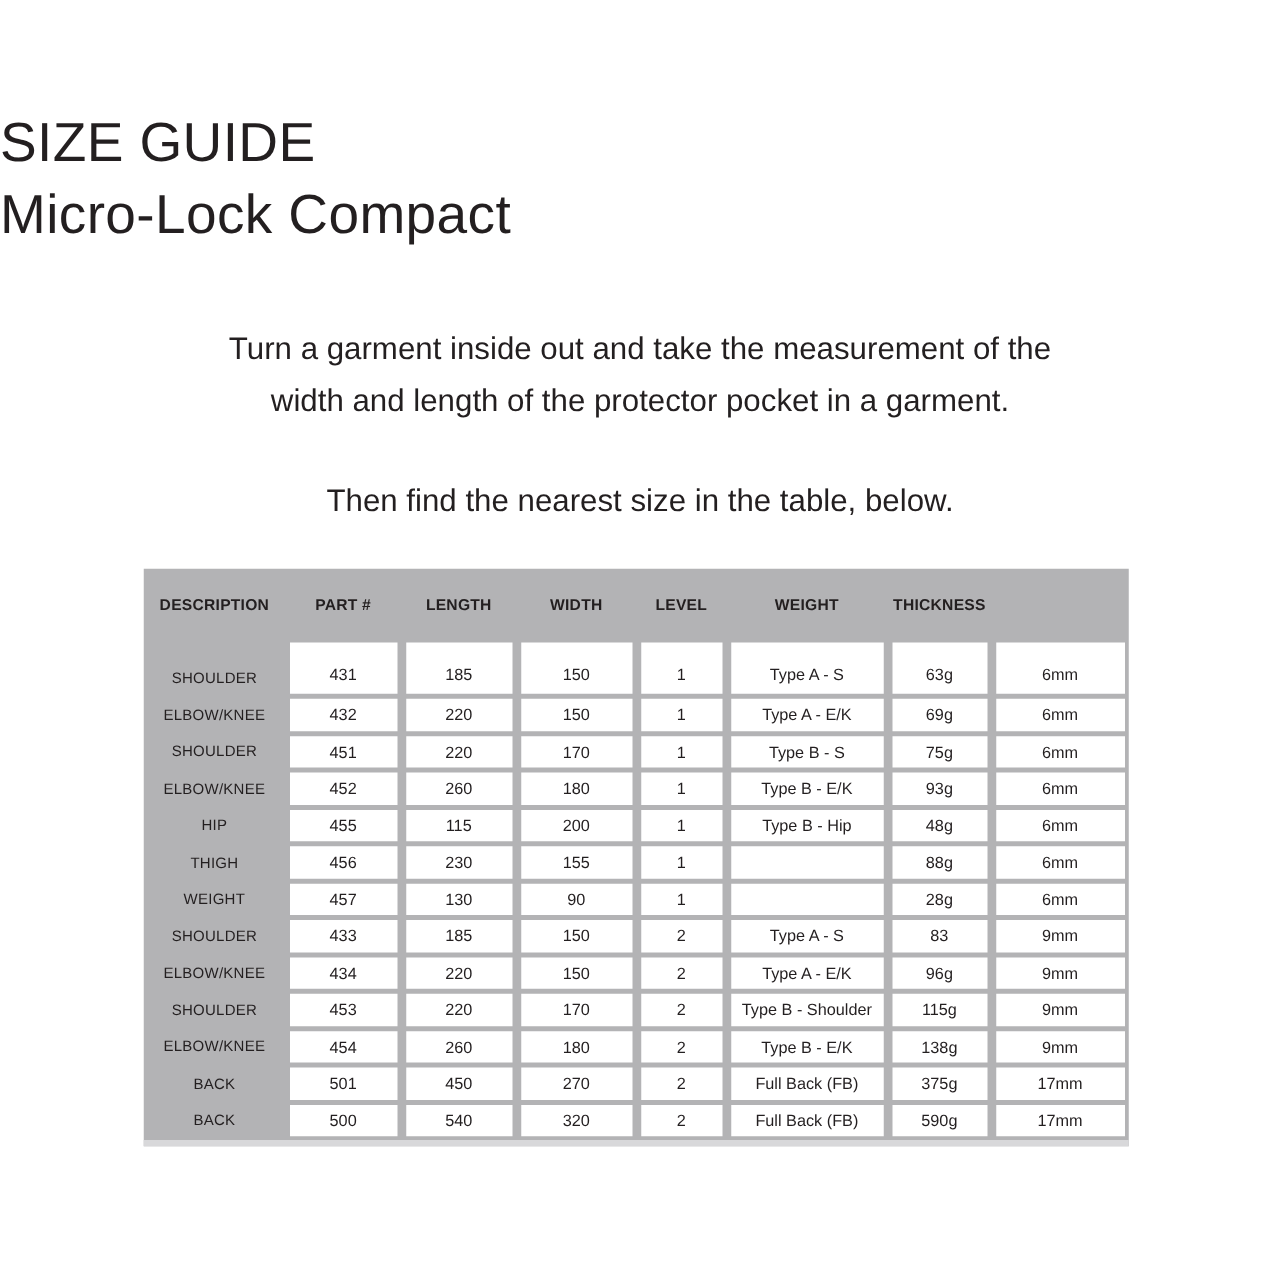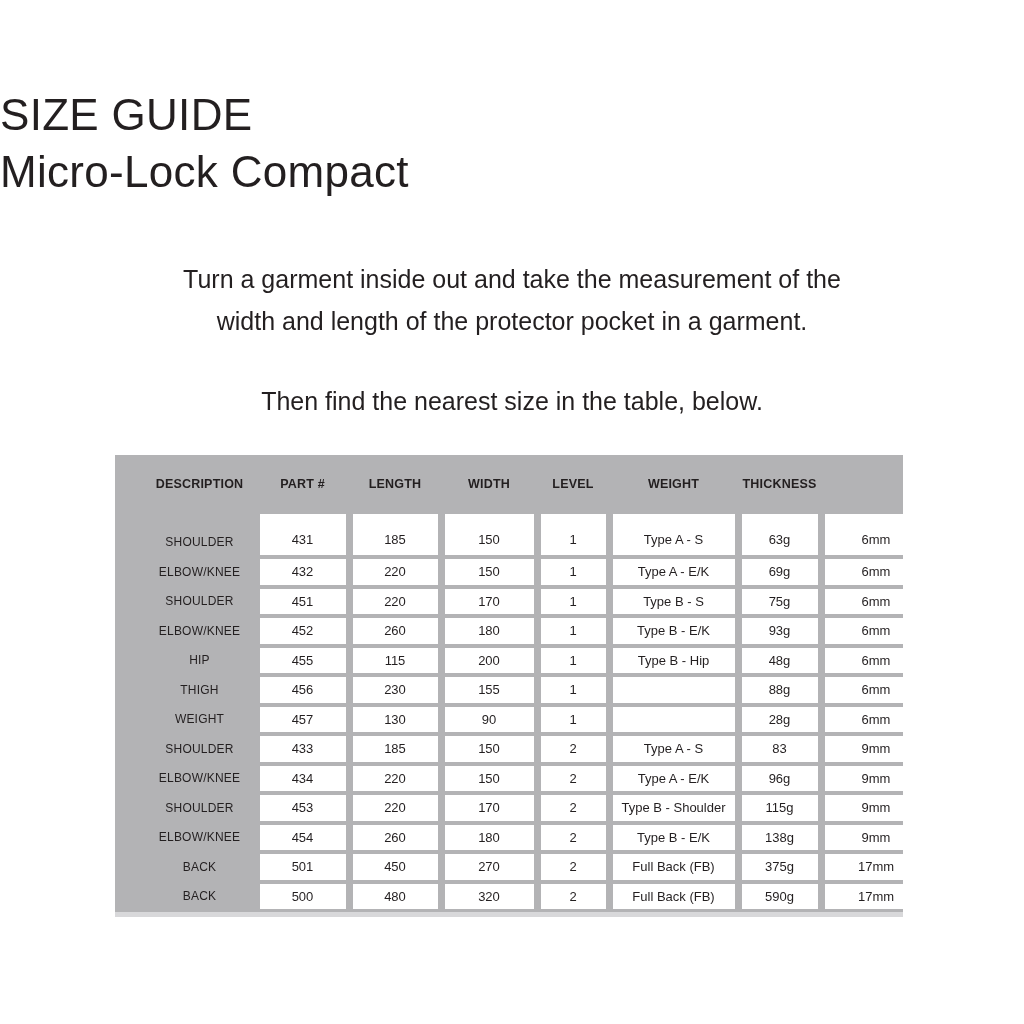--- a/index.html
+++ b/index.html
@@ -51,21 +51,20 @@
     left:115px;
     top:455px;
     width:788px;
     background:var(--table-bg);
     border-bottom:5px solid var(--table-edge);
     padding-bottom:1px;
   }
   .thead,.tr{
     display:grid;
     grid-template-columns:113px 93px 92px 96px 72px 129px 83px 110px;
-    padding-left:28px;
   }
   .thead{height:57px;}
   .th{
     display:flex;
     align-items:center;
     justify-content:center;
     font-weight:700;
     font-size:12.5px;
     letter-spacing:0.2px;
     white-space:nowrap;
@@ -235,21 +234,21 @@
         <div class="td cell">450</div>
         <div class="td cell">270</div>
         <div class="td cell">2</div>
         <div class="td cell">Full Back (FB)</div>
         <div class="td cell">375g</div>
         <div class="td cell">17mm</div>
       </div>
       <div class="tr">
         <div class="td desc">BACK</div>
         <div class="td cell">500</div>
-        <div class="td cell">480</div>
+        <div class="td cell">540</div>
         <div class="td cell">320</div>
         <div class="td cell">2</div>
         <div class="td cell">Full Back (FB)</div>
         <div class="td cell">590g</div>
         <div class="td cell">17mm</div>
       </div>
     </div>
 </div>
 
 </body></html>

